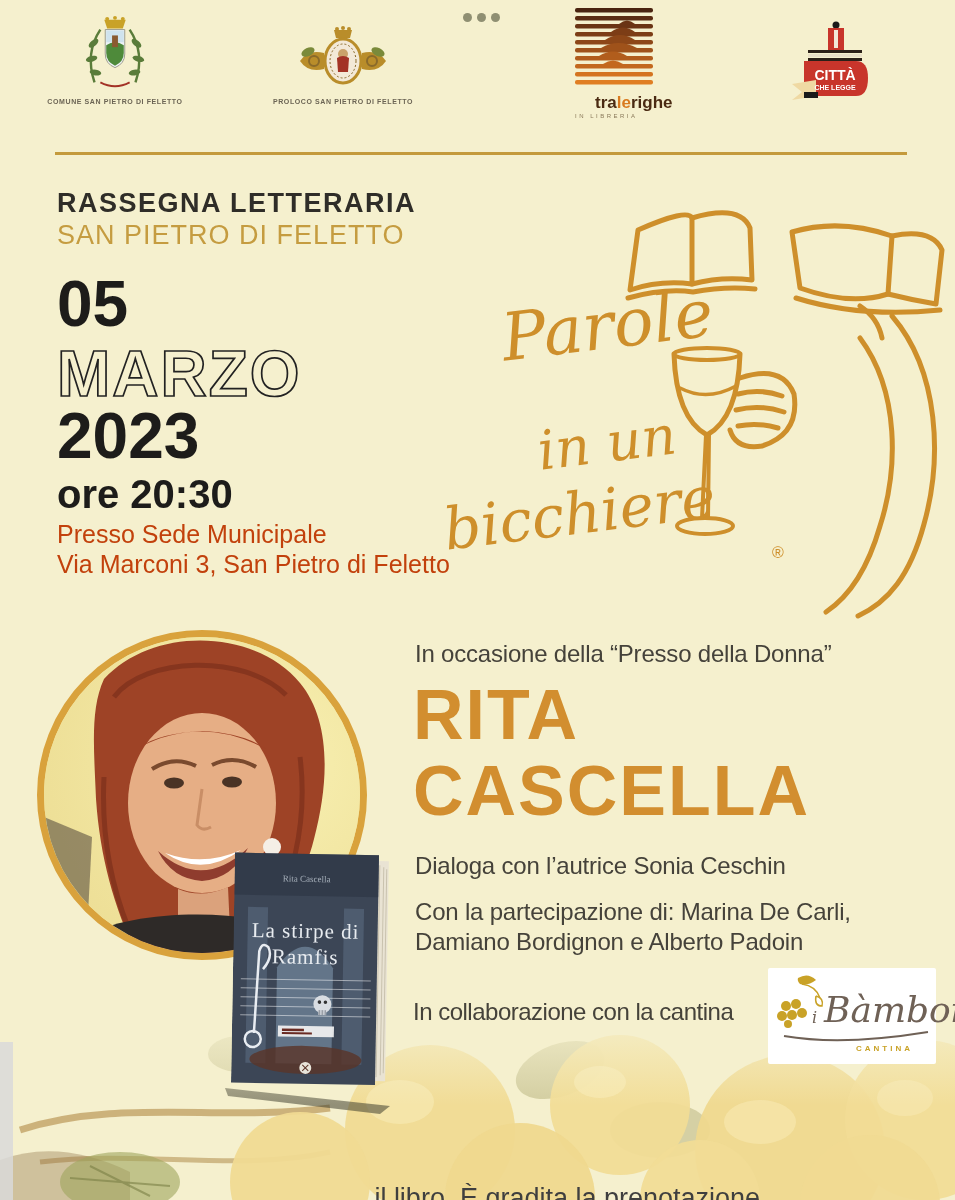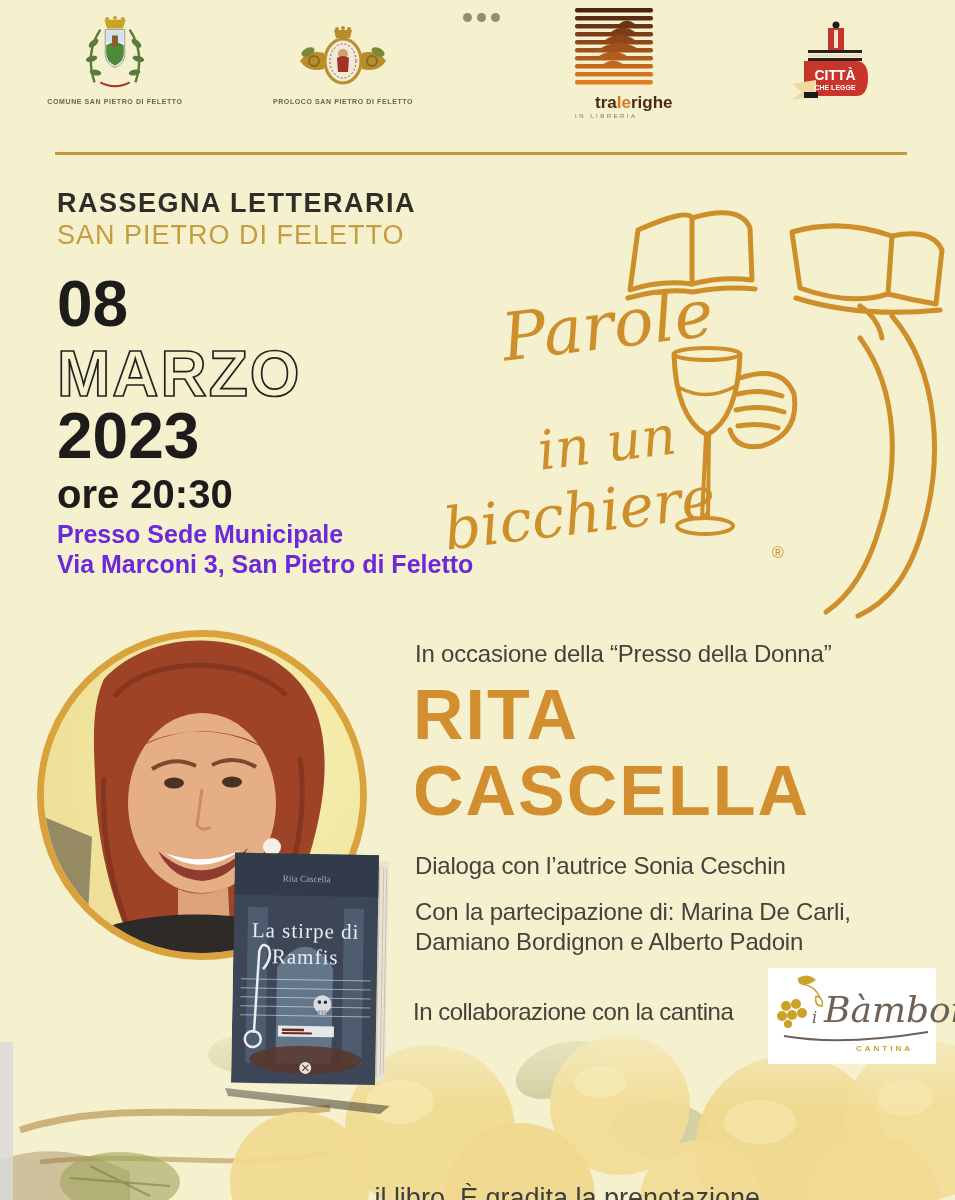--- a/index.html
+++ b/index.html
@@ -13,21 +13,21 @@
     font-size:7px;font-weight:bold;letter-spacing:.6px;color:#6b6454;
     text-align:center;white-space:nowrap;
   }
   .dots span{display:inline-block;width:9px;height:9px;border-radius:50%;
     background:#8f8f72;margin-right:5px;}
   .divider{height:3px;background:#C49A3C;}
   .rassegna1{font-size:27px;font-weight:bold;letter-spacing:1.5px;color:#2F2D28;}
   .rassegna2{font-size:27px;letter-spacing:1px;color:#C59C40;text-align:right;}
   .day,.year{font-size:64px;font-weight:bold;line-height:1;color:#1d1c1a;}
   .time{font-size:40px;font-weight:bold;color:#1d1c1a;}
-  .venue,.address{font-size:25px;color:#6d28d9;font-weight:bold;}
+  .venue,.address{font-size:25px;color:#c2410c;}
   .occasion{font-size:24px;letter-spacing:-0.2px;color:#45423A;}
   .bigname{font-size:70px;font-weight:700;letter-spacing:2px;color:#D28E2F;line-height:1;}
   .bodyline{font-size:24px;letter-spacing:-0.2px;color:#45423A;}
   .collab{font-size:24px;letter-spacing:-0.5px;color:#45423A;text-align:center;}
   .photo-circle{
     width:316px;height:316px;border-radius:50%;
     border:7px solid #D9A23C;overflow:hidden;background:#F2E6A4;
   }
   .tralerighe-word{font-size:17px;font-weight:bold;color:#4a2a12;line-height:1;margin-left:20px;}
   .tralerighe-word .mid{color:#d97a1f;}
@@ -124,21 +124,21 @@
     <rect x="14" y="72" width="14" height="6" fill="#1a1a1a"></rect>
     <text x="45" y="60" text-anchor="middle" font-size="14" font-weight="bold" fill="#ffffff" font-family="Liberation Sans, sans-serif">CITTÀ</text>
     <text x="45" y="70" text-anchor="middle" font-size="7" font-weight="bold" fill="#ffffff" font-family="Liberation Sans, sans-serif">CHE LEGGE</text>
   </svg>
 
   <div class="abs divider" style="left:55px;top:152px;width:852px"></div>
 
   <div class="abs rassegna1" style="left:57px;top:188px">RASSEGNA LETTERARIA</div>
   <div class="abs rassegna2" style="left:57px;top:220px">SAN PIETRO DI FELETTO</div>
 
-  <div class="abs day" style="left:57px;top:272px">08</div>
+  <div class="abs day" style="left:57px;top:272px">05</div>
   <svg class="abs" style="left:53px;top:336px" width="330" height="78">
     <text x="4" y="60" font-size="64" font-weight="bold" letter-spacing="2" font-family="Liberation Sans, sans-serif" fill="none" stroke="#222222" stroke-width="1.7">MARZO</text>
   </svg>
   <div class="abs year" style="left:57px;top:404px">2023</div>
   <div class="abs time" style="left:57px;top:472px">ore 20:30</div>
   <div class="abs venue" style="left:57px;top:520px">Presso Sede Municipale</div>
   <div class="abs address" style="left:57px;top:550px">Via Marconi 3, San Pietro di Feletto</div>
 
   <div class="abs" style="left:440px;top:188px;width:515px;height:432px">
     <svg width="515" height="432" viewBox="0 0 515 432" fill="none" stroke="#CE8F2B" stroke-width="5" stroke-linecap="round" stroke-linejoin="round">

